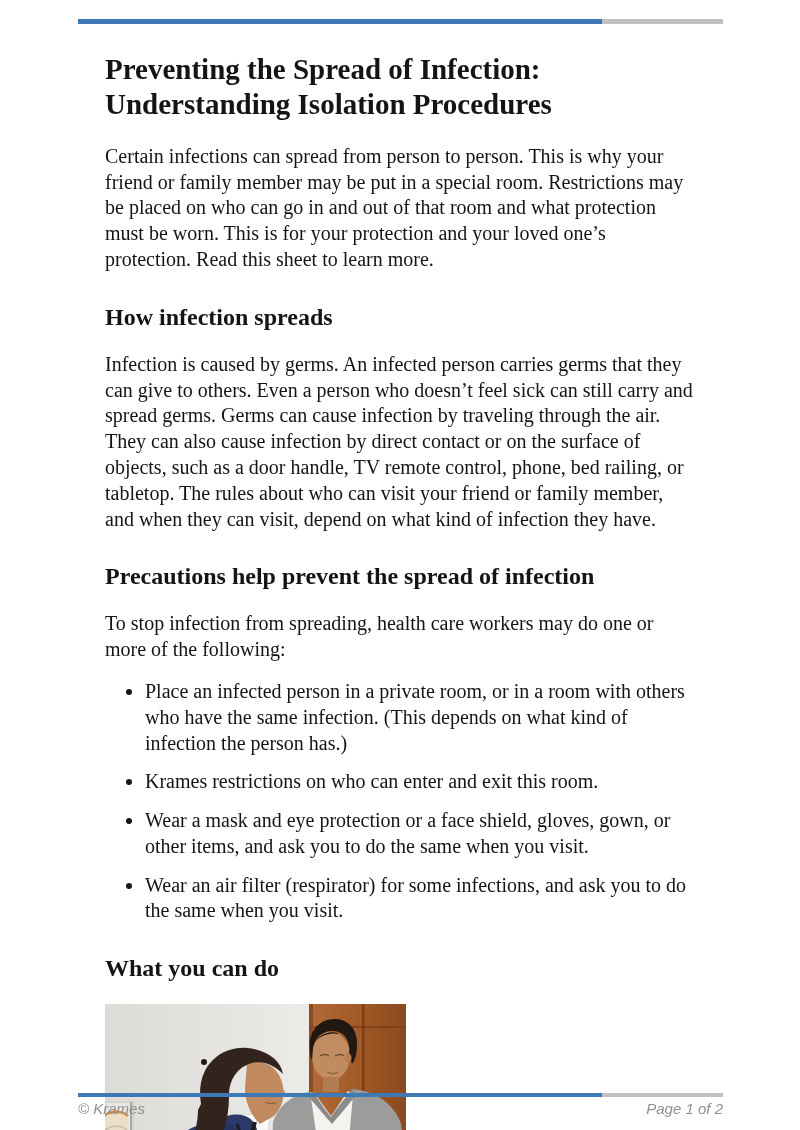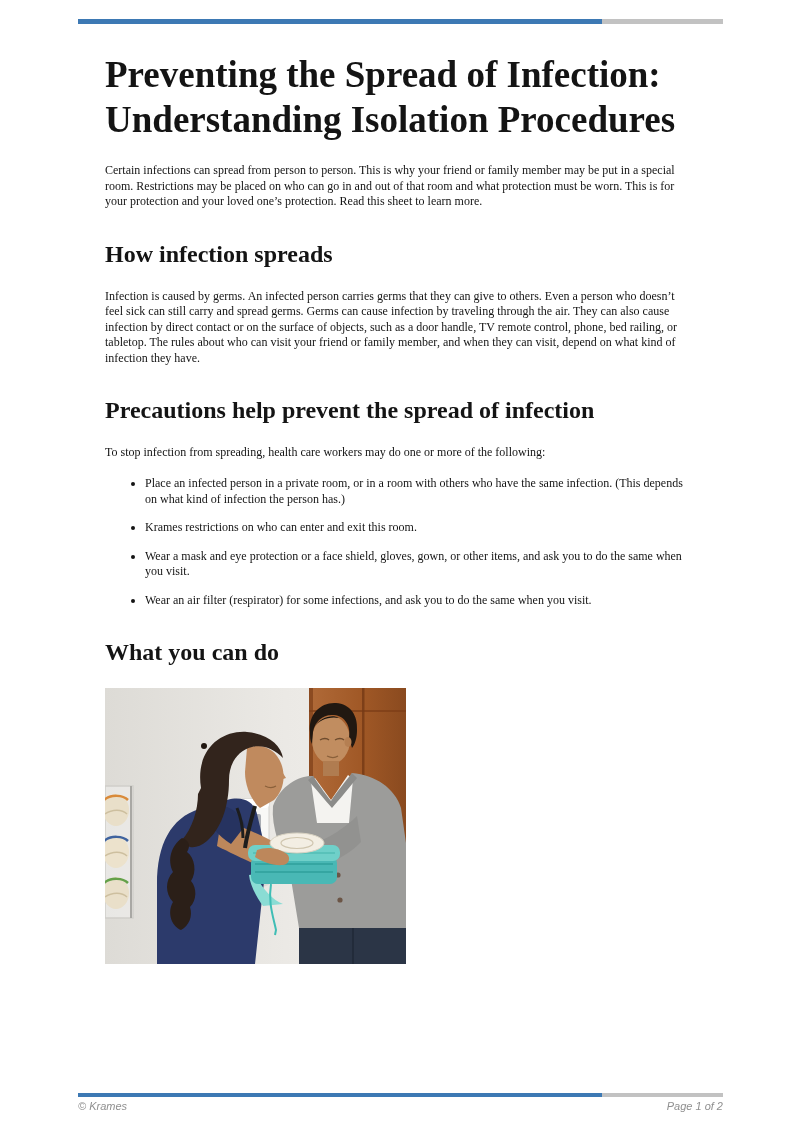--- a/index.html
+++ b/index.html
@@ -24,41 +24,41 @@
   .rule .seg-blue { width: 524px; height: 100%; background: #3d79b4; }
   .rule .seg-gray { flex: 1; height: 100%; background: #c2c2c2; }
 
   .content {
     position: absolute;
     left: 105px;
     top: 0;
     width: 590px;
   }
   h1 {
-    font-size: 37px;
+    font-size: 29px;
     font-weight: bold;
     line-height: 1.22;
     margin: 52px 0 0 0;
   }
   h2 {
     font-size: 24px;
     font-weight: bold;
     margin: 31px 0 0 0;
   }
   p {
-    font-size: 12px;
+    font-size: 20px;
     line-height: 1.29;
     margin: 21px 0 0 0;
   }
   ul {
     margin: 16px 0 0 0;
     padding-left: 40px;
   }
   li {
-    font-size: 12px;
+    font-size: 20px;
     line-height: 1.29;
     margin: 0 0 13px 0;
   }
   .photo {
     margin-top: 22px;
     width: 301px;
     height: 276px;
     overflow: hidden;
     background: #e3e1dd;
   }
@@ -66,21 +66,21 @@
 
   .footer-text {
     position: absolute;
     left: 78px;
     width: 645px;
     top: 1100px;
     display: flex;
     justify-content: space-between;
     font-family: "Liberation Sans", sans-serif;
     font-style: italic;
-    font-size: 11px;
+    font-size: 15px;
     color: #8f8f8f;
   }
 </style>
 </head>
 <body>
 
 <div class="rule rule-top">
   <div class="seg-blue"></div>
   <div class="seg-gray"></div>
 </div>

